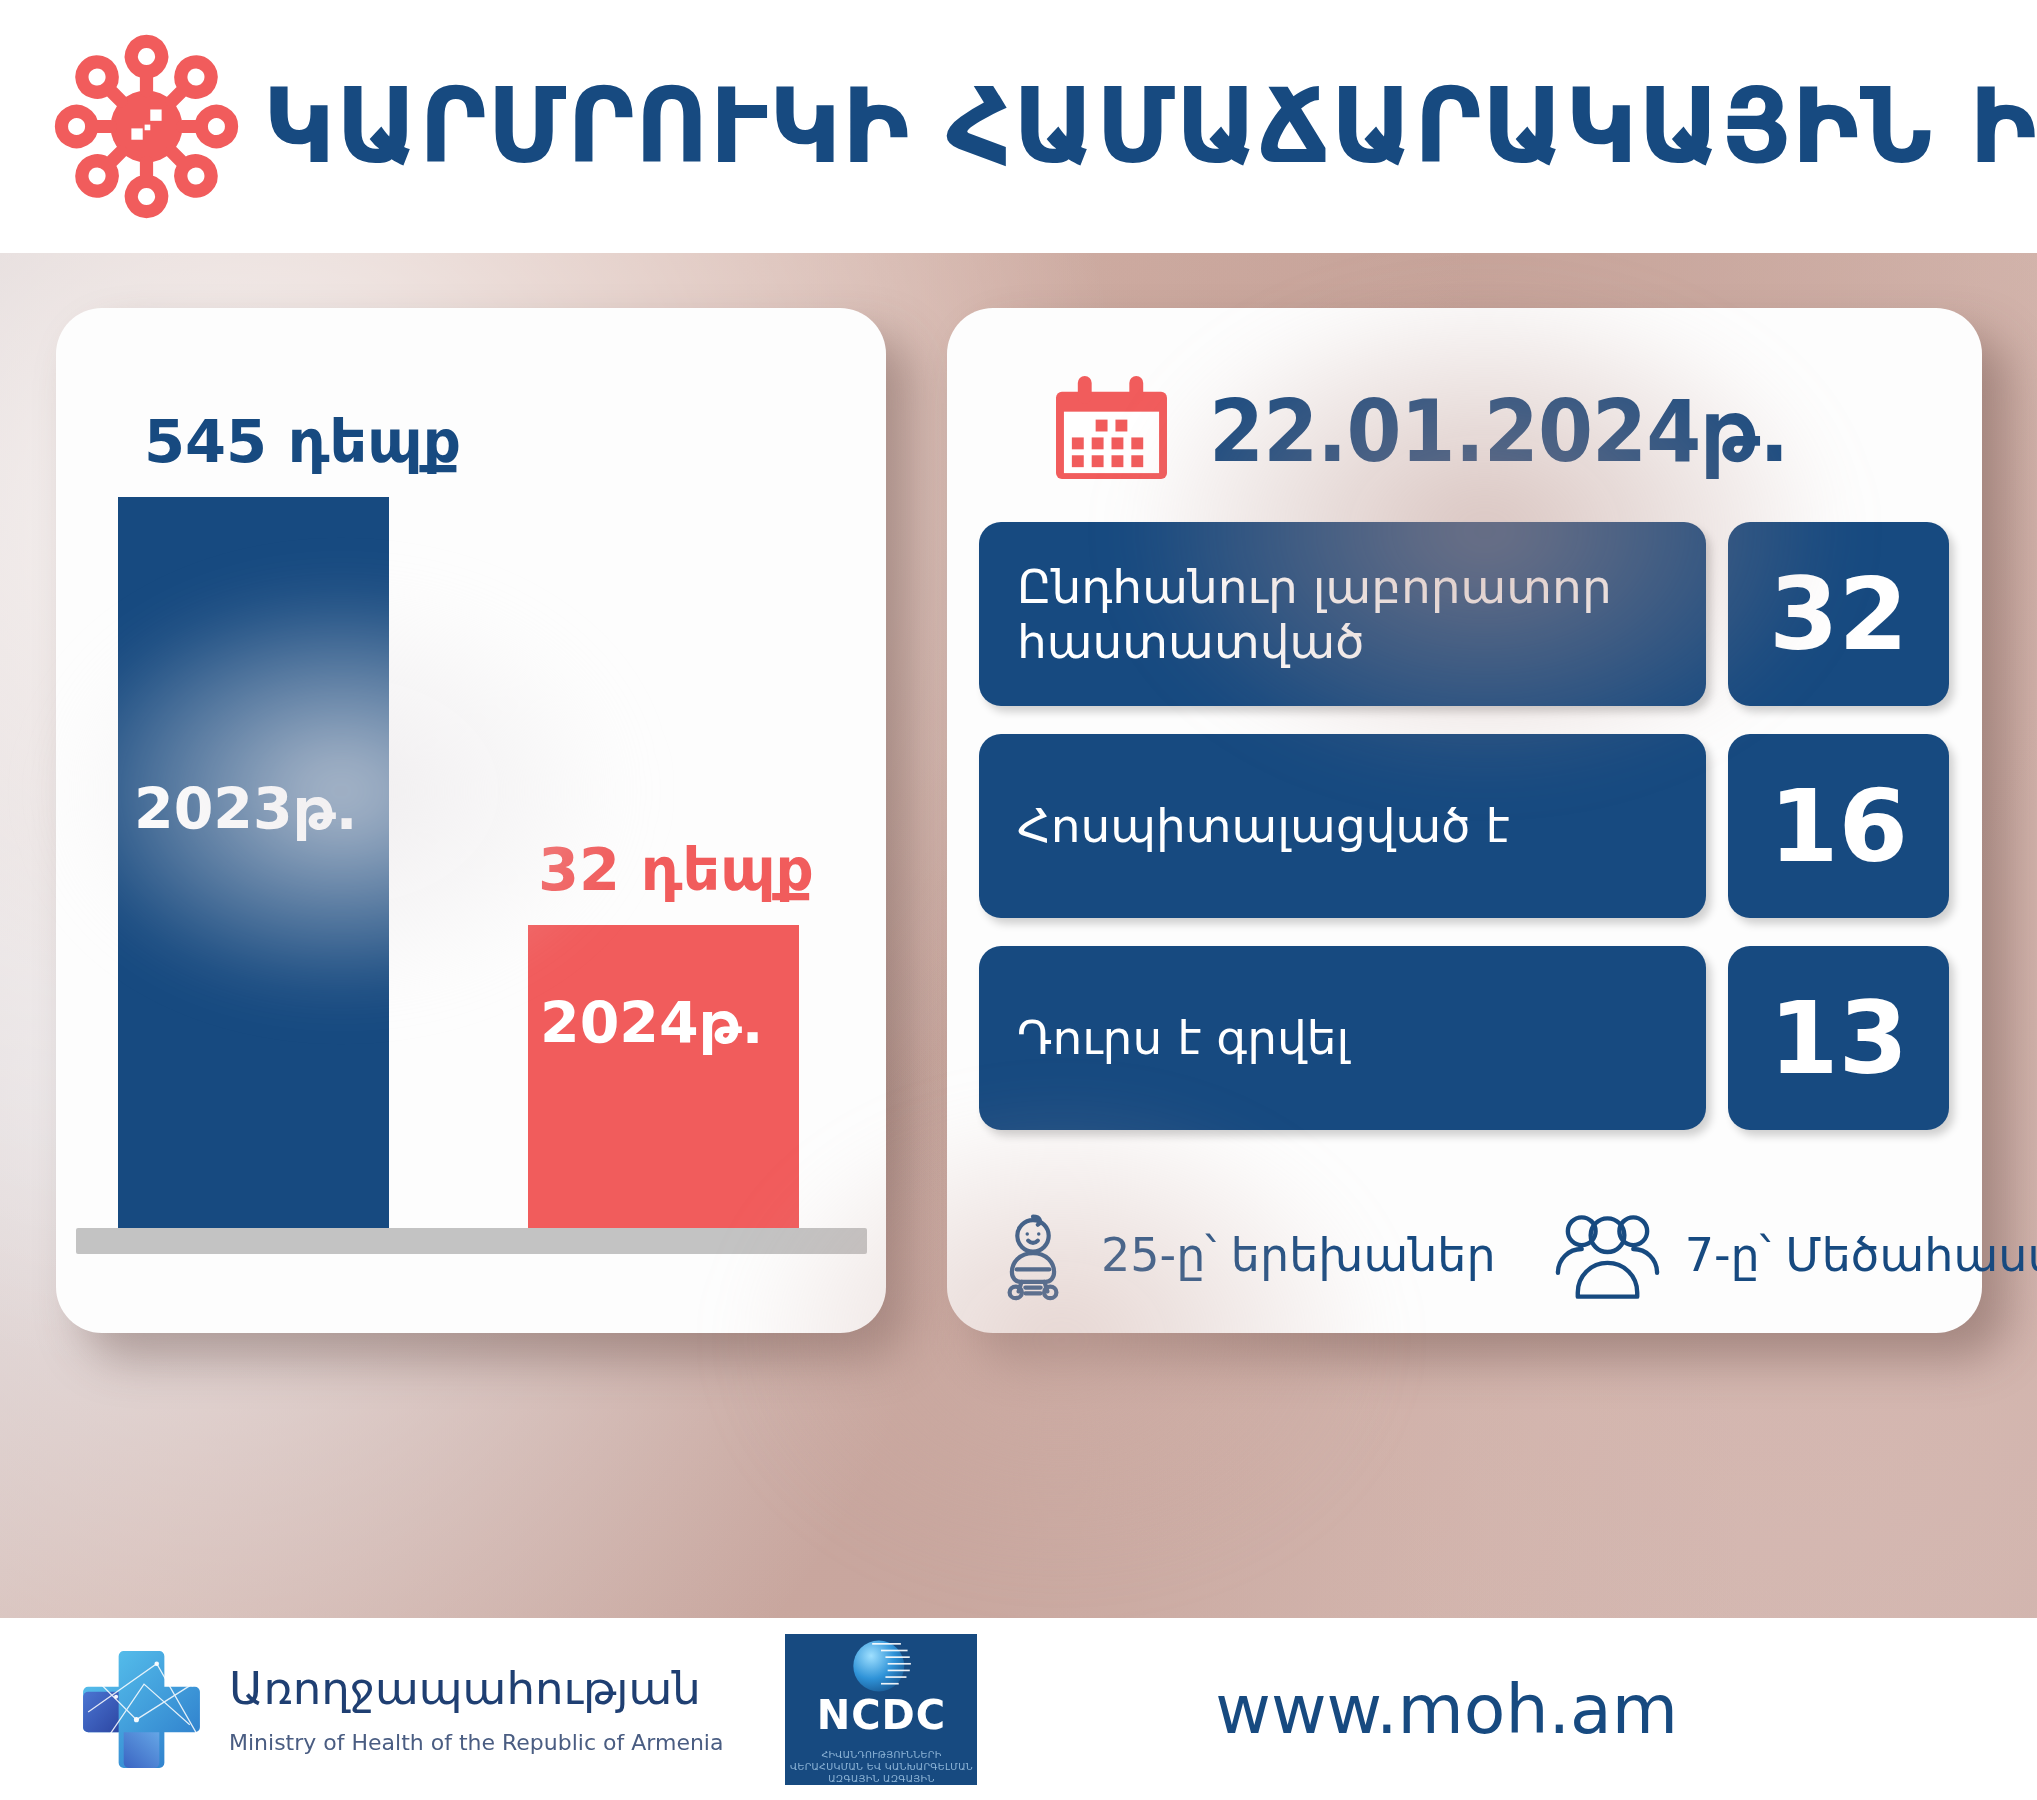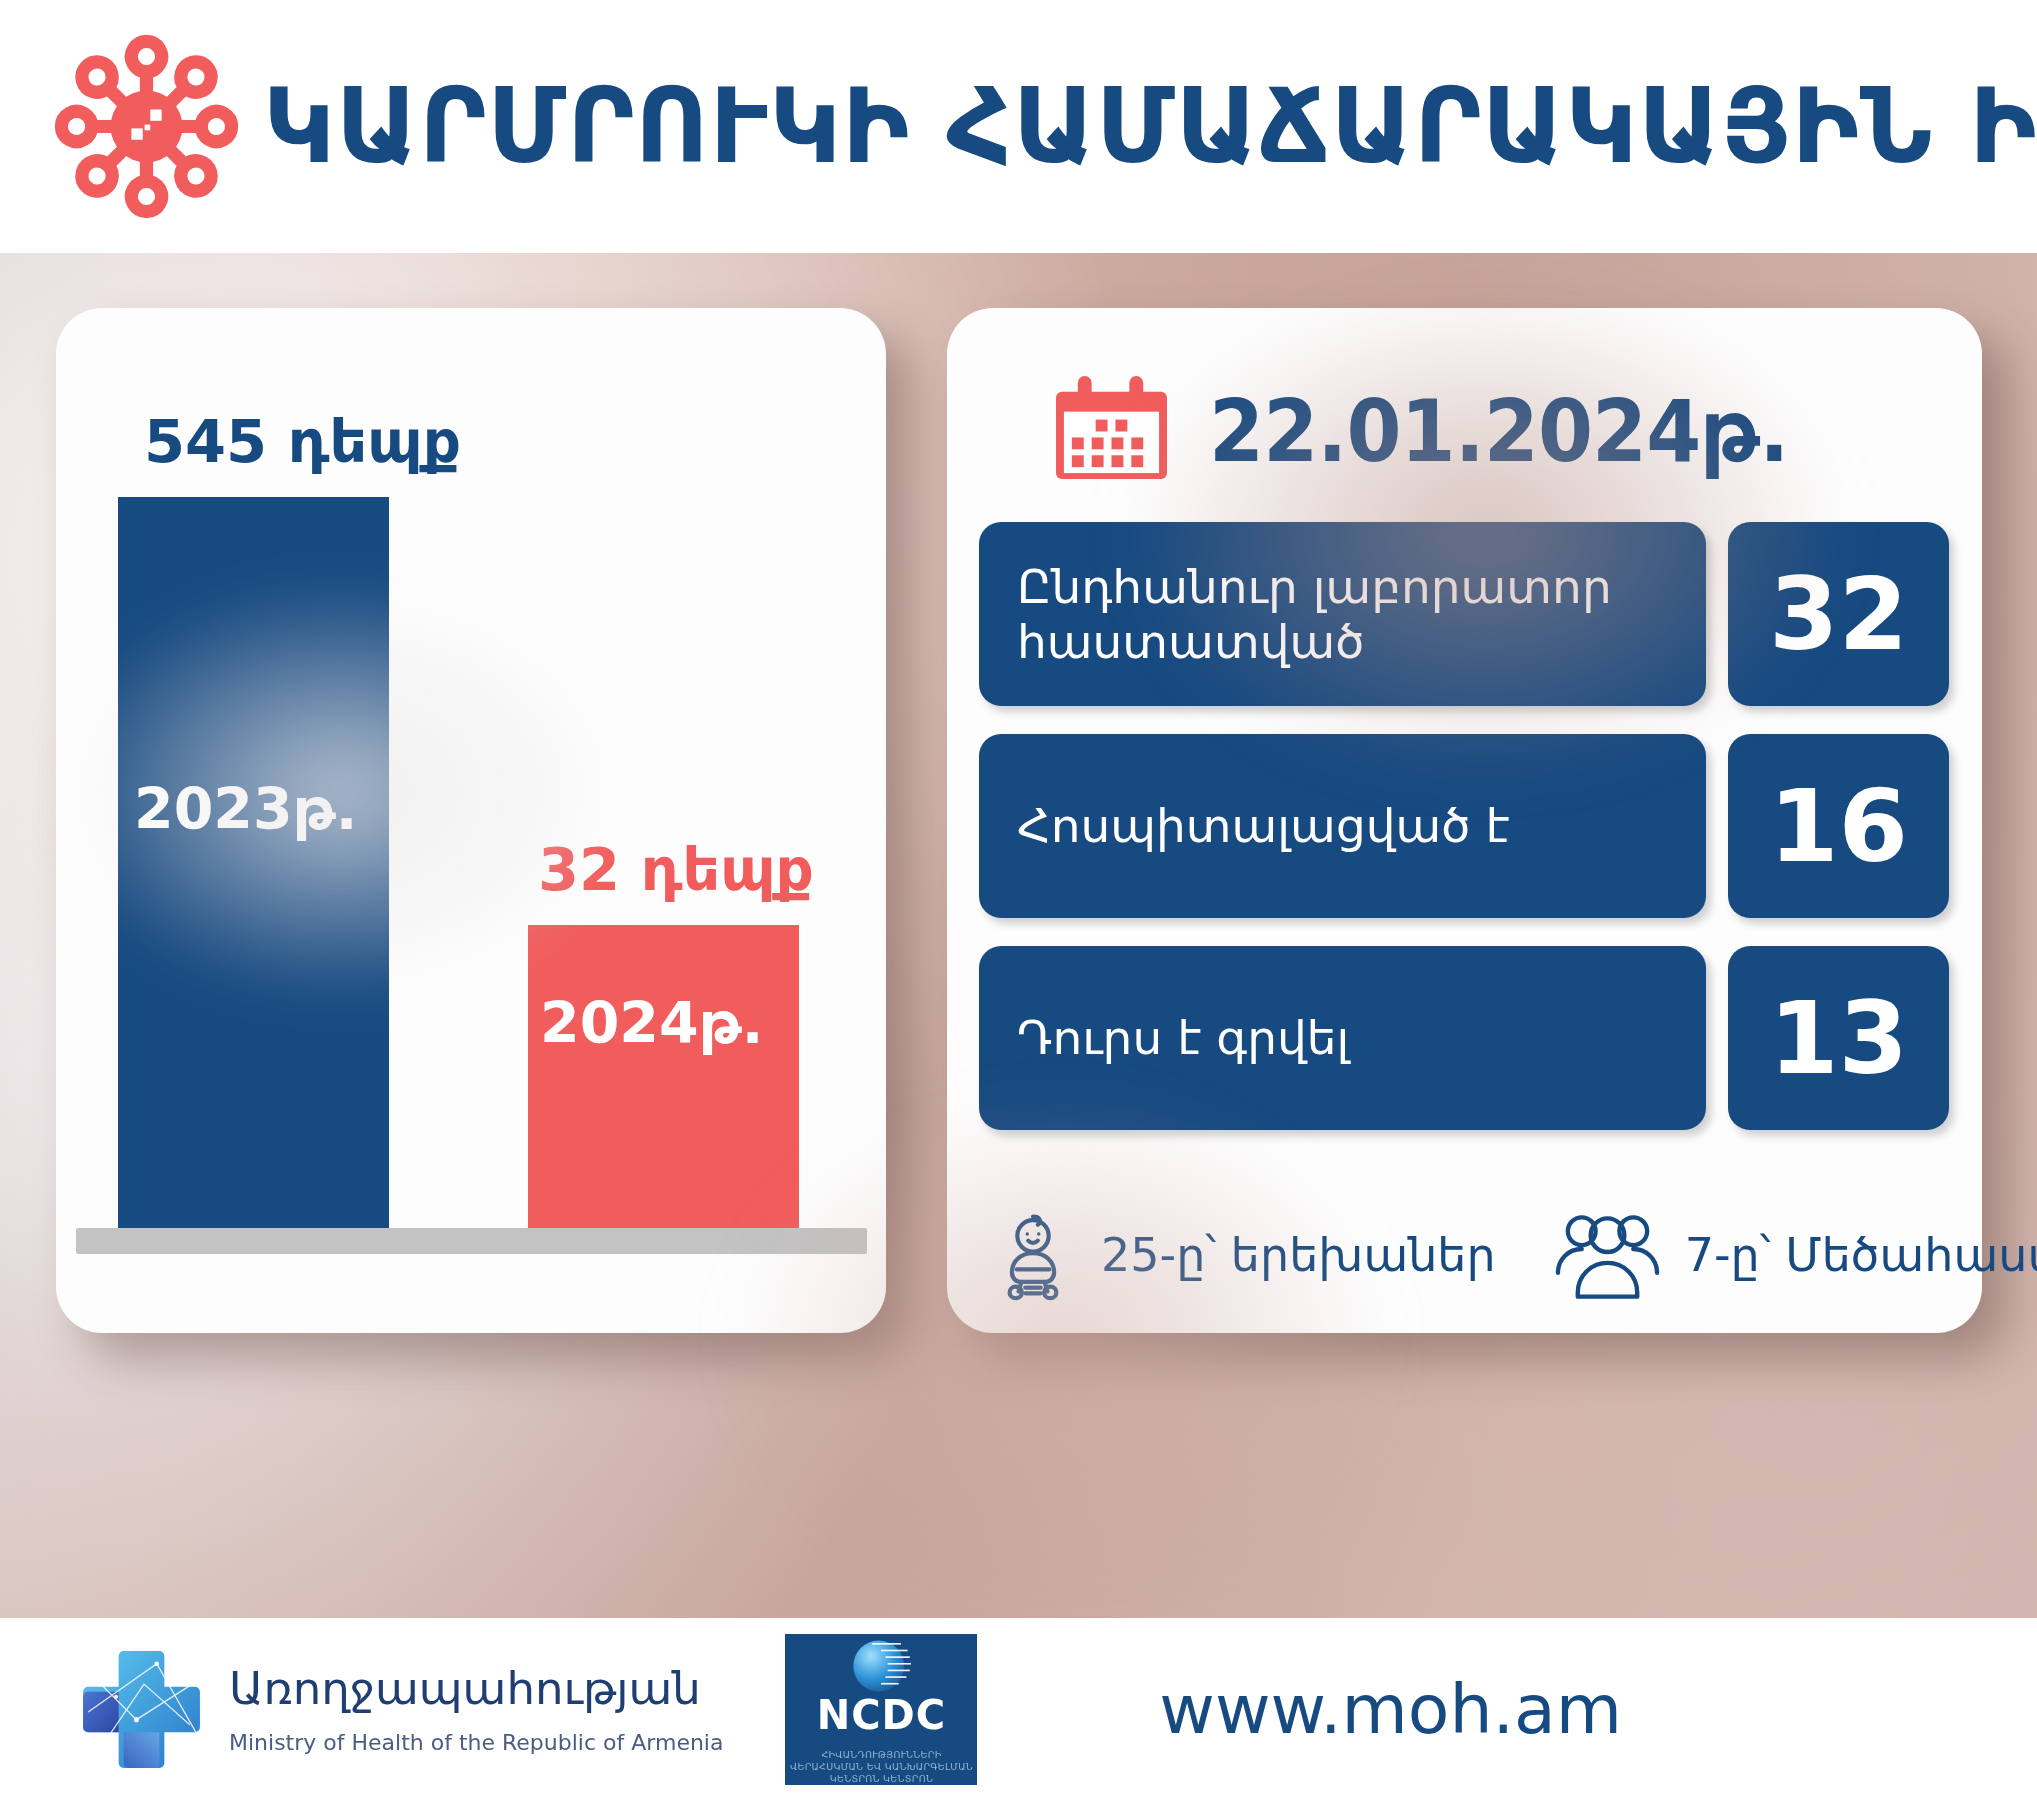--- a/index.html
+++ b/index.html
@@ -179,21 +179,21 @@
   .ncdc-globe { width:72px; height:62px; }
   .ncdc-name {
     color:#ffffff; font-weight:bold; font-size:40px; letter-spacing:1px; line-height:1;
     margin-top:-2px;
   }
   .ncdc-sub {
     color:#8fb6d8; font-size:9.5px; text-align:center; line-height:1.25;
     margin-top:14px; letter-spacing:0.3px; padding:0 0;
   }
   .site-url {
-    margin-left:auto; margin-right:98px;
+    margin-left:auto; margin-right:42px;
     font-size:68px; color:#174a80; white-space:nowrap;
   }
 </style>
 </head>
 <body>
 
 <div class="header">
   <span class="virus-icon">
     <svg viewBox="0 0 100 100" width="189" height="189">
       <g fill="none" stroke="#f15c5c" stroke-width="7" stroke-linecap="round">
@@ -393,19 +393,19 @@
             <path d="M36 32 h20"></path>
             <path d="M34 38 h19"></path>
           <path d="M30 44 h16"></path>
         </g>
       </svg>
     </span>
     <div class="ncdc-name">NCDC</div>
     <div class="ncdc-sub">
       <div>ՀԻՎԱՆԴՈՒԹՅՈՒՆՆԵՐԻ</div>
       <div>ՎԵՐԱՀՍԿՄԱՆ ԵՎ ԿԱՆԽԱՐԳԵԼՄԱՆ</div>
-      <div>ԿԵՆՏՐՈՆ ԿԵՆՏՐՈՆ</div>
+      <div>ԱԶԳԱՅԻՆ ԱԶԳԱՅԻՆ</div>
     </div>
   </div>
 
   <div class="site-url">www.moh.am</div>
 </div>
 
 
 </body></html>

